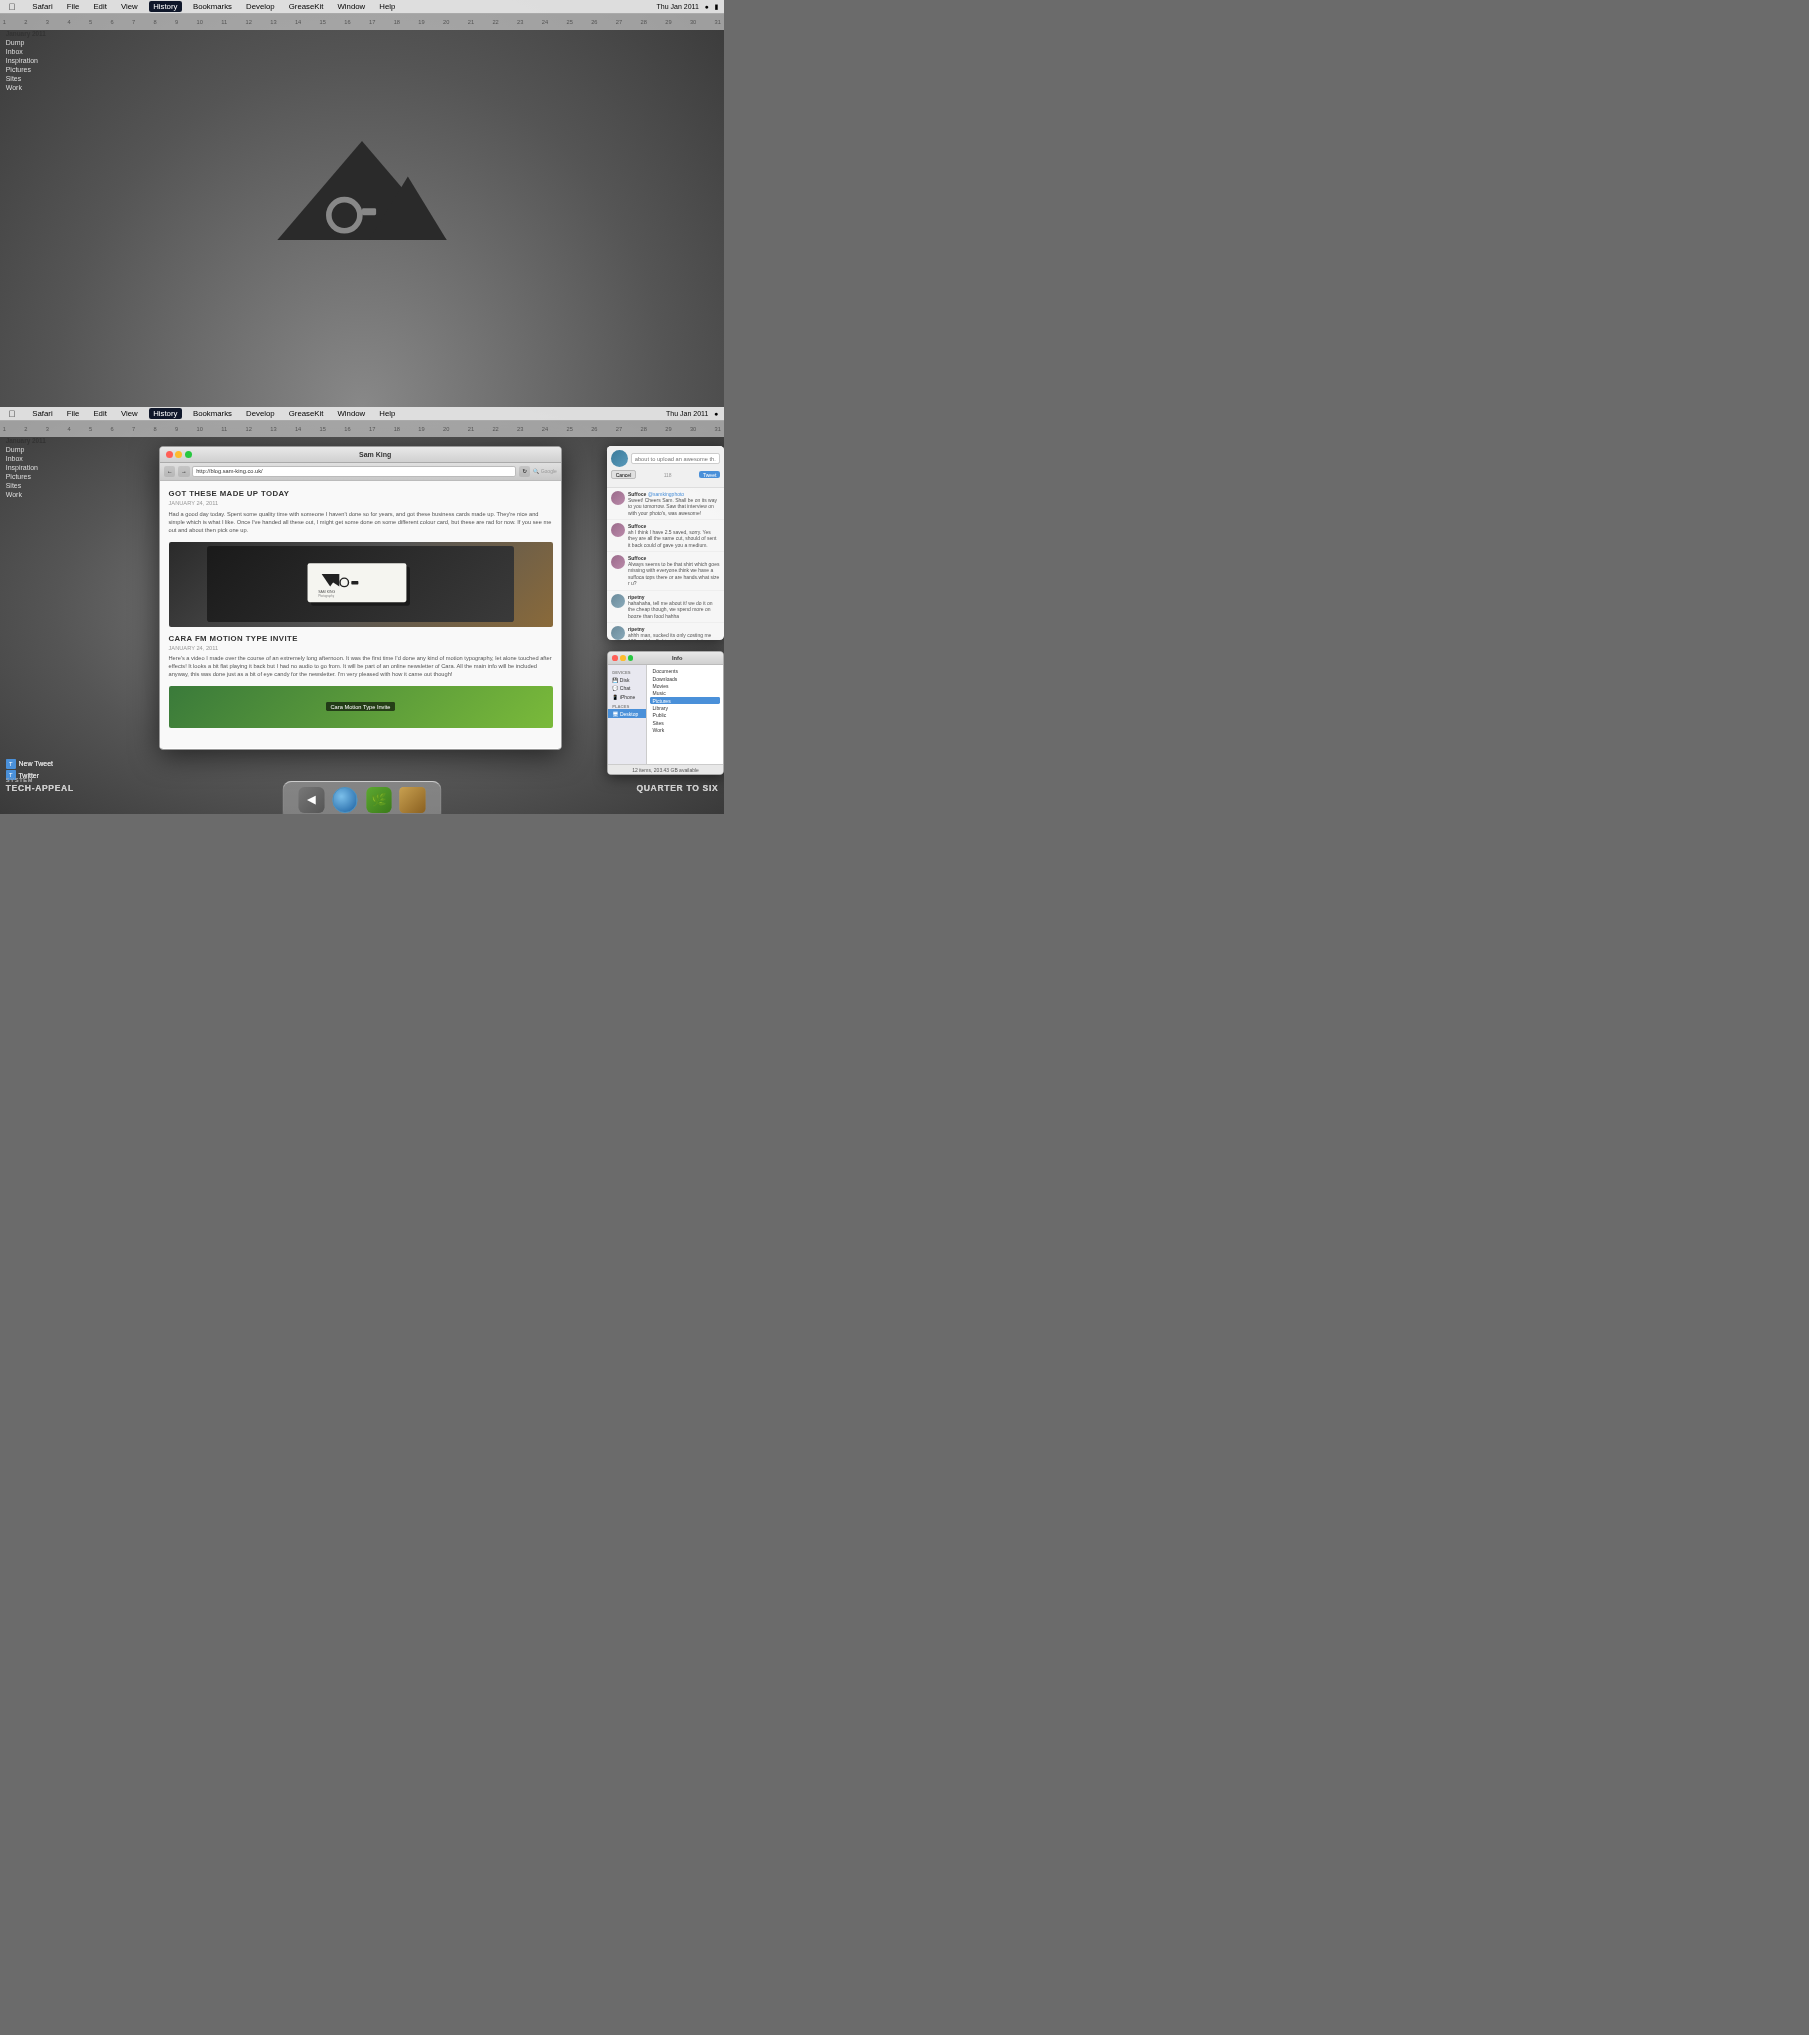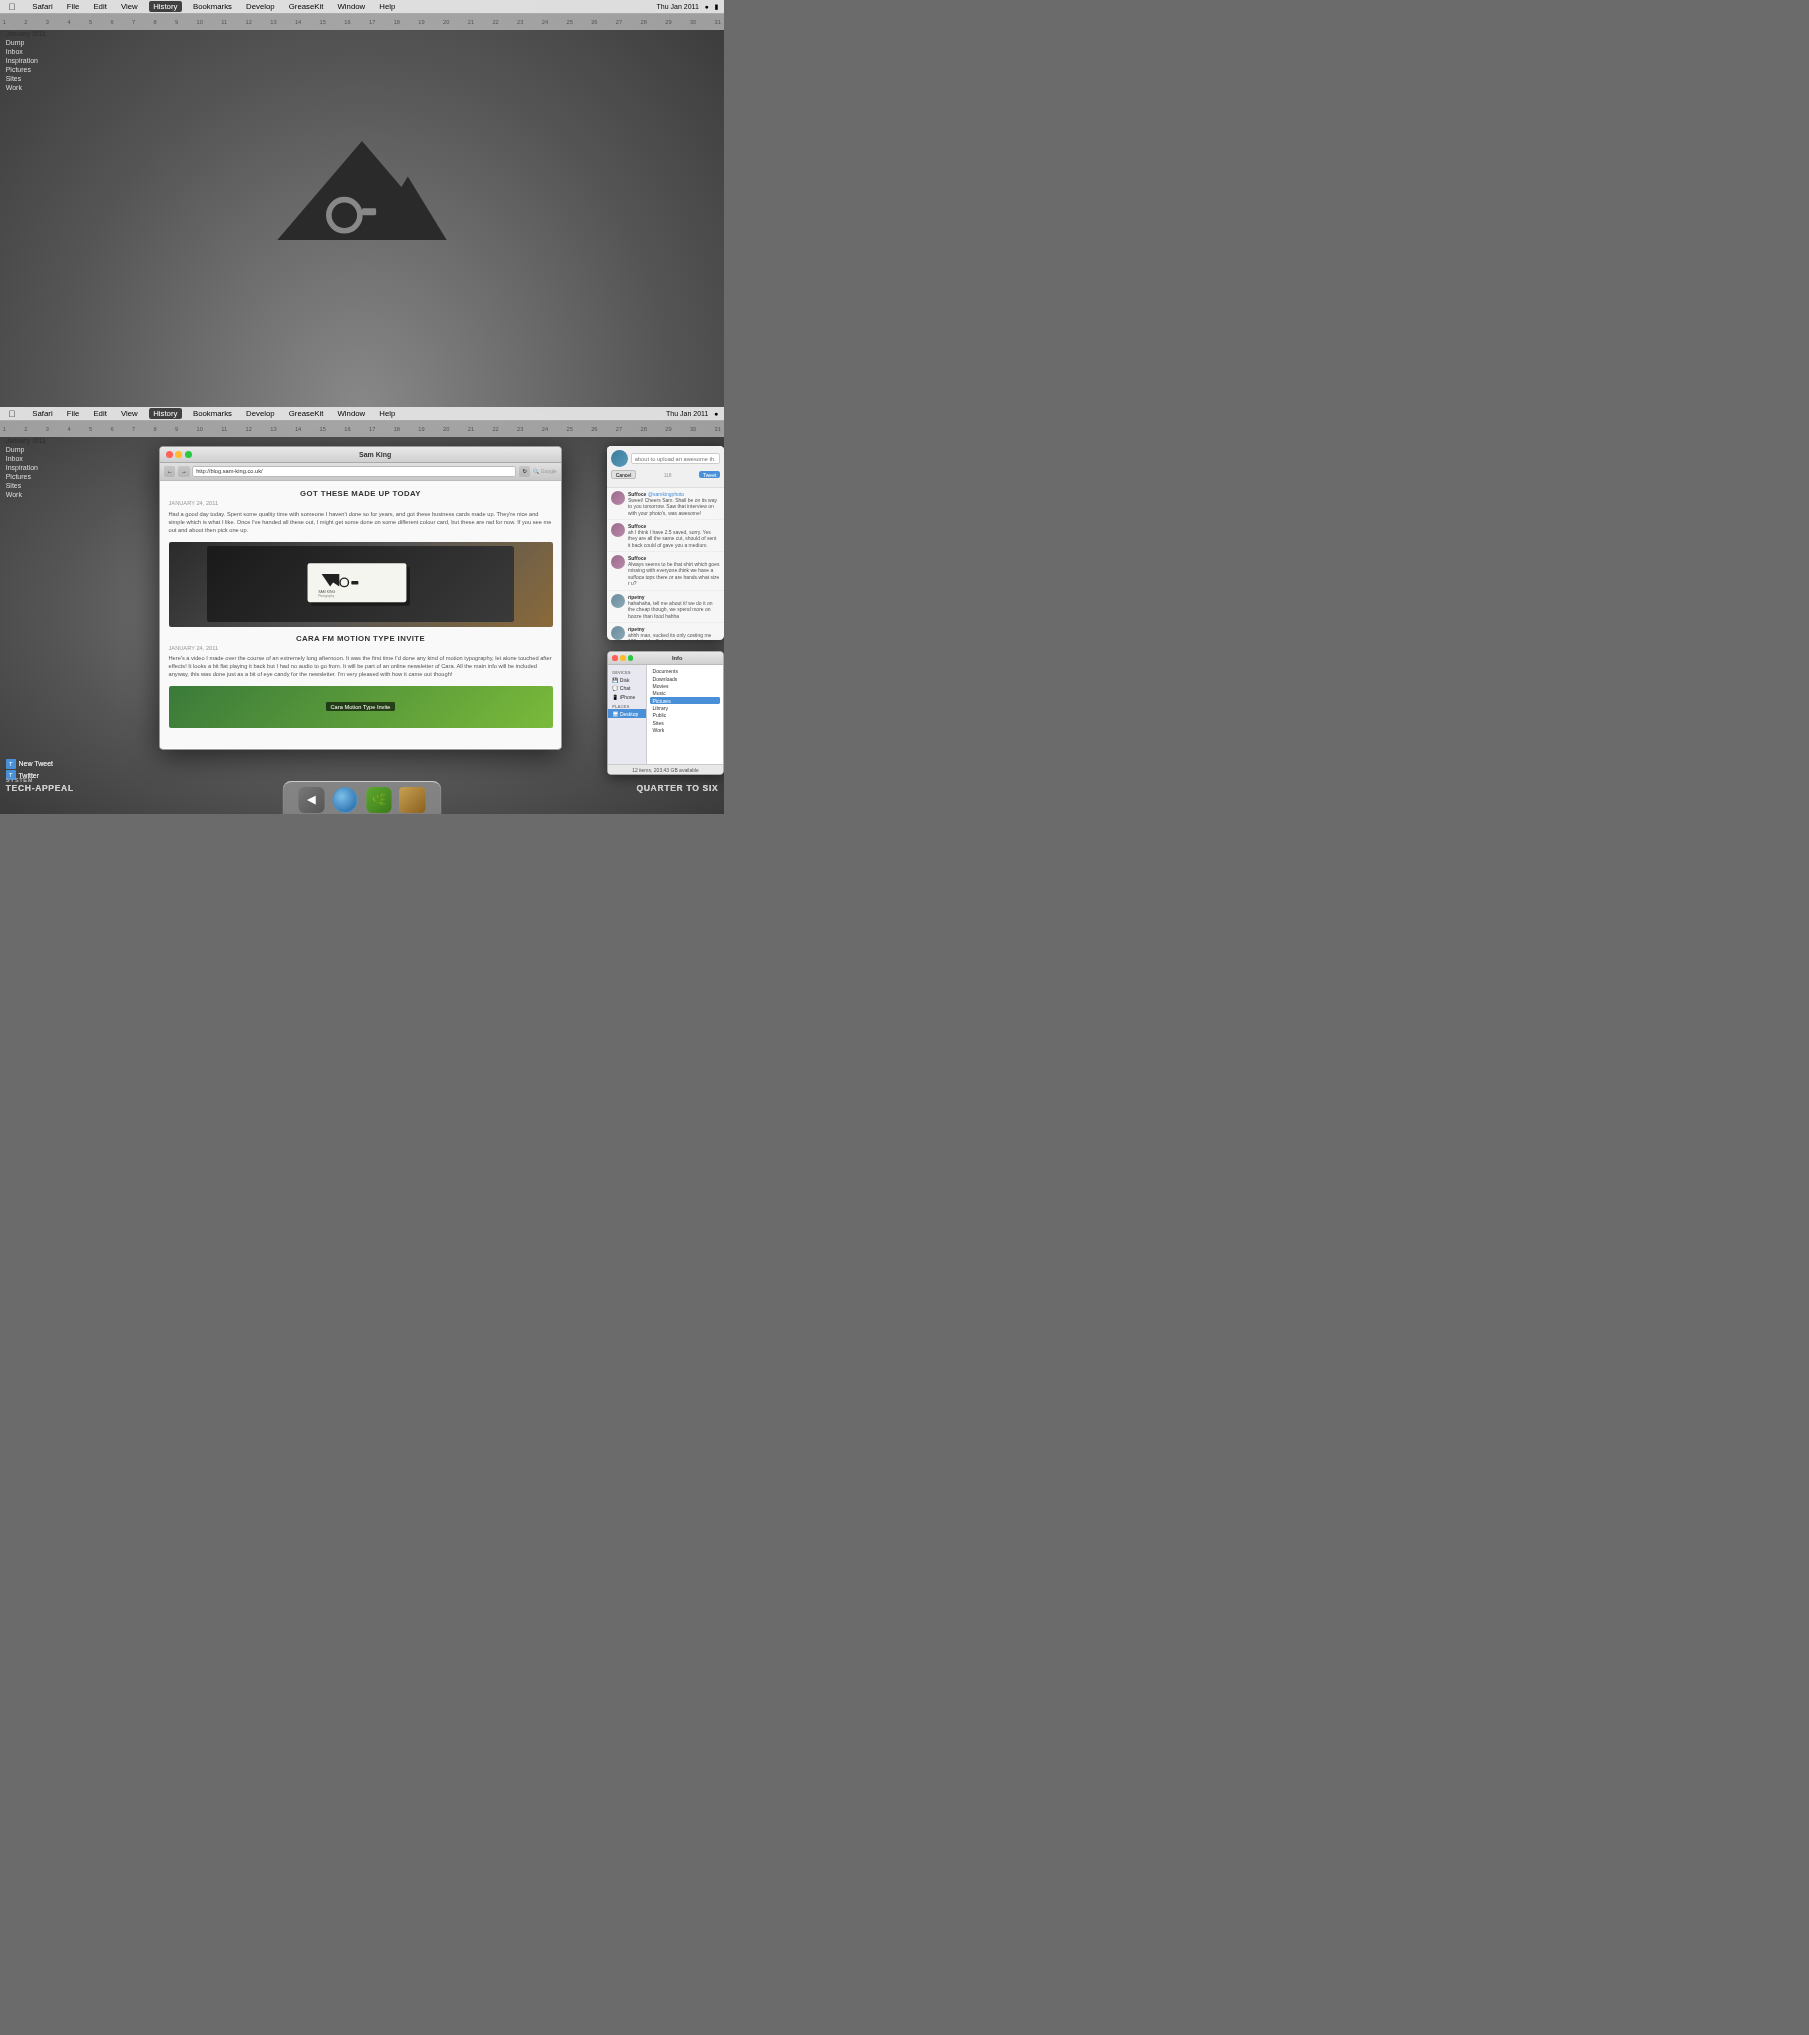--- a/index.html
+++ b/index.html
@@ -38,21 +38,21 @@
       align-items: center;
       gap: 8.5px;
       padding-left: 5.7px;
     }
     .menu-bar-item {
       padding: 0 2.8px;
       cursor: default;
       white-space: nowrap;
     }
     .menu-bar-item.active {
-      background: #404040;
+      background: #0f172a;
       color: white;
       border-radius: 2.1px;
       padding: 0.7px 4.2px;
     }
     .apple-logo {
       font-size: 9.2px;
       margin-right: 2.8px;
     }
     .menu-bar-right {
       margin-left: auto;
@@ -310,21 +310,20 @@
       height: calc(100% - 35px);
       background: #f9f9f9;
     }
     .blog-title {
       font-size: 7.8px;
       font-weight: bold;
       color: #333;
       text-transform: uppercase;
       letter-spacing: 0.4px;
       margin-bottom: 2.1px;
-      text-align: center;
     }
     .blog-date {
       font-size: 5.7px;
       color: #999;
       margin-bottom: 4.2px;
     }
     .blog-text {
       font-size: 5.7px;
       color: #555;
       line-height: 1.4;

